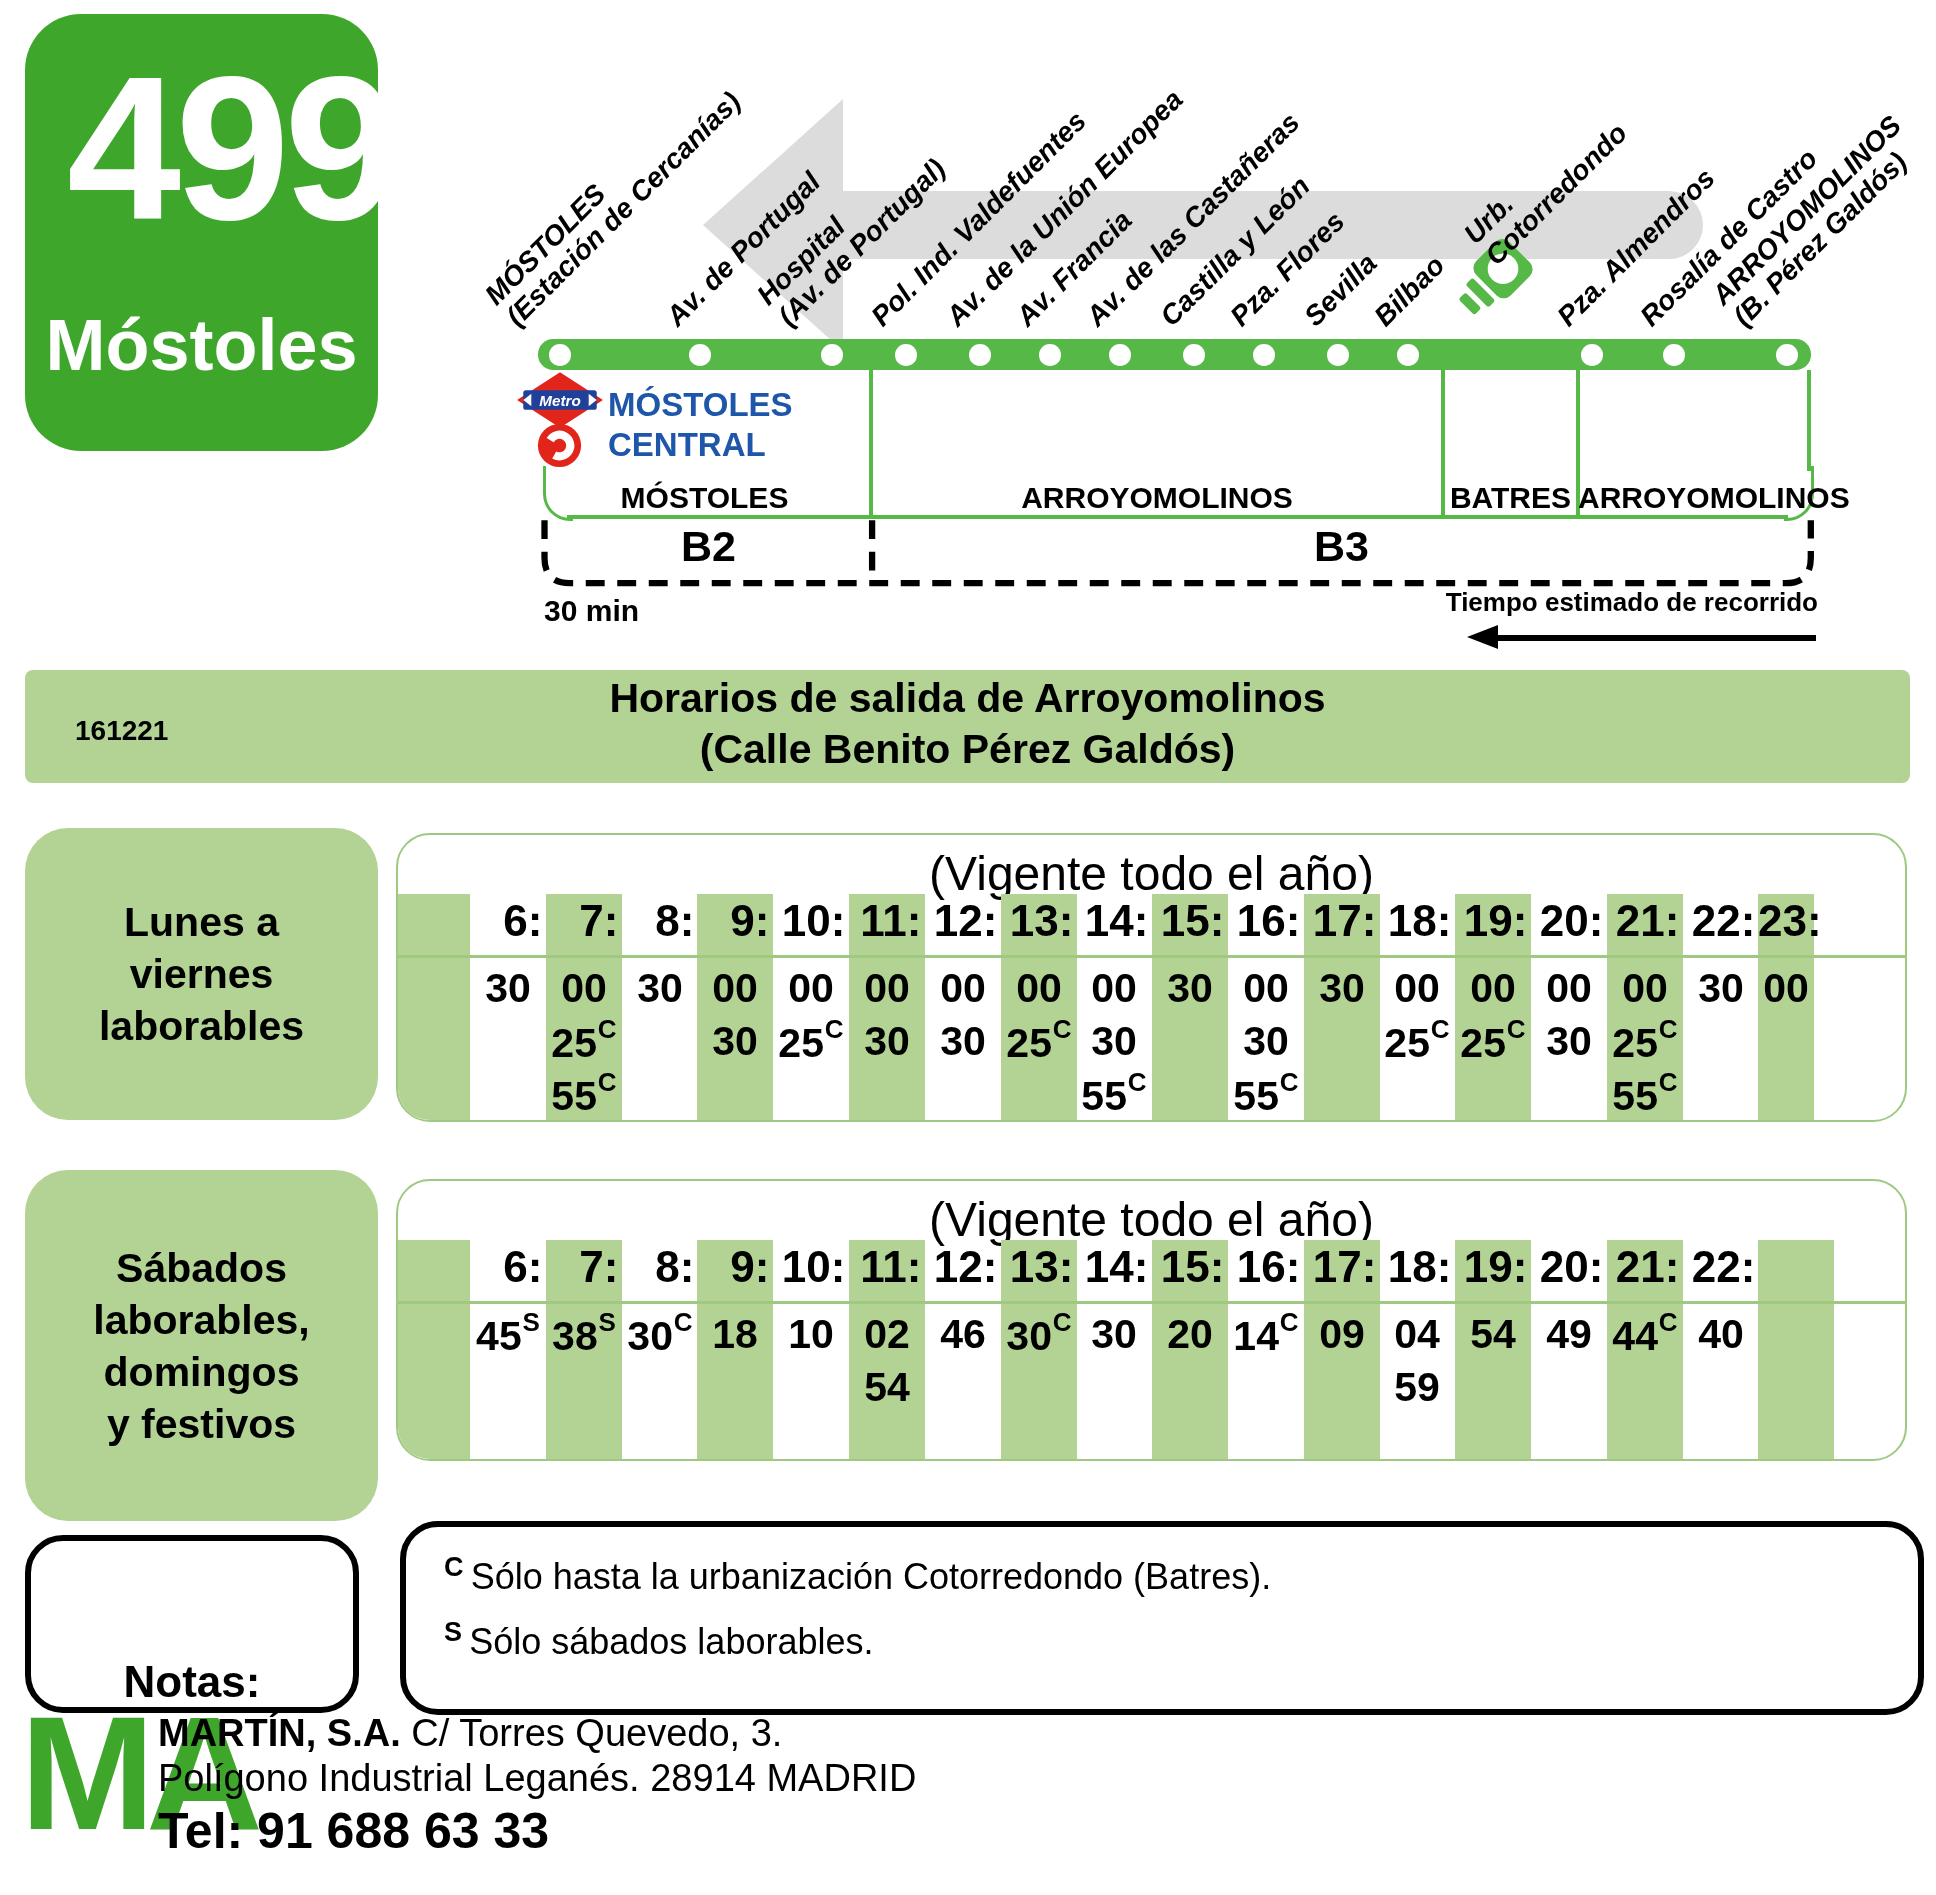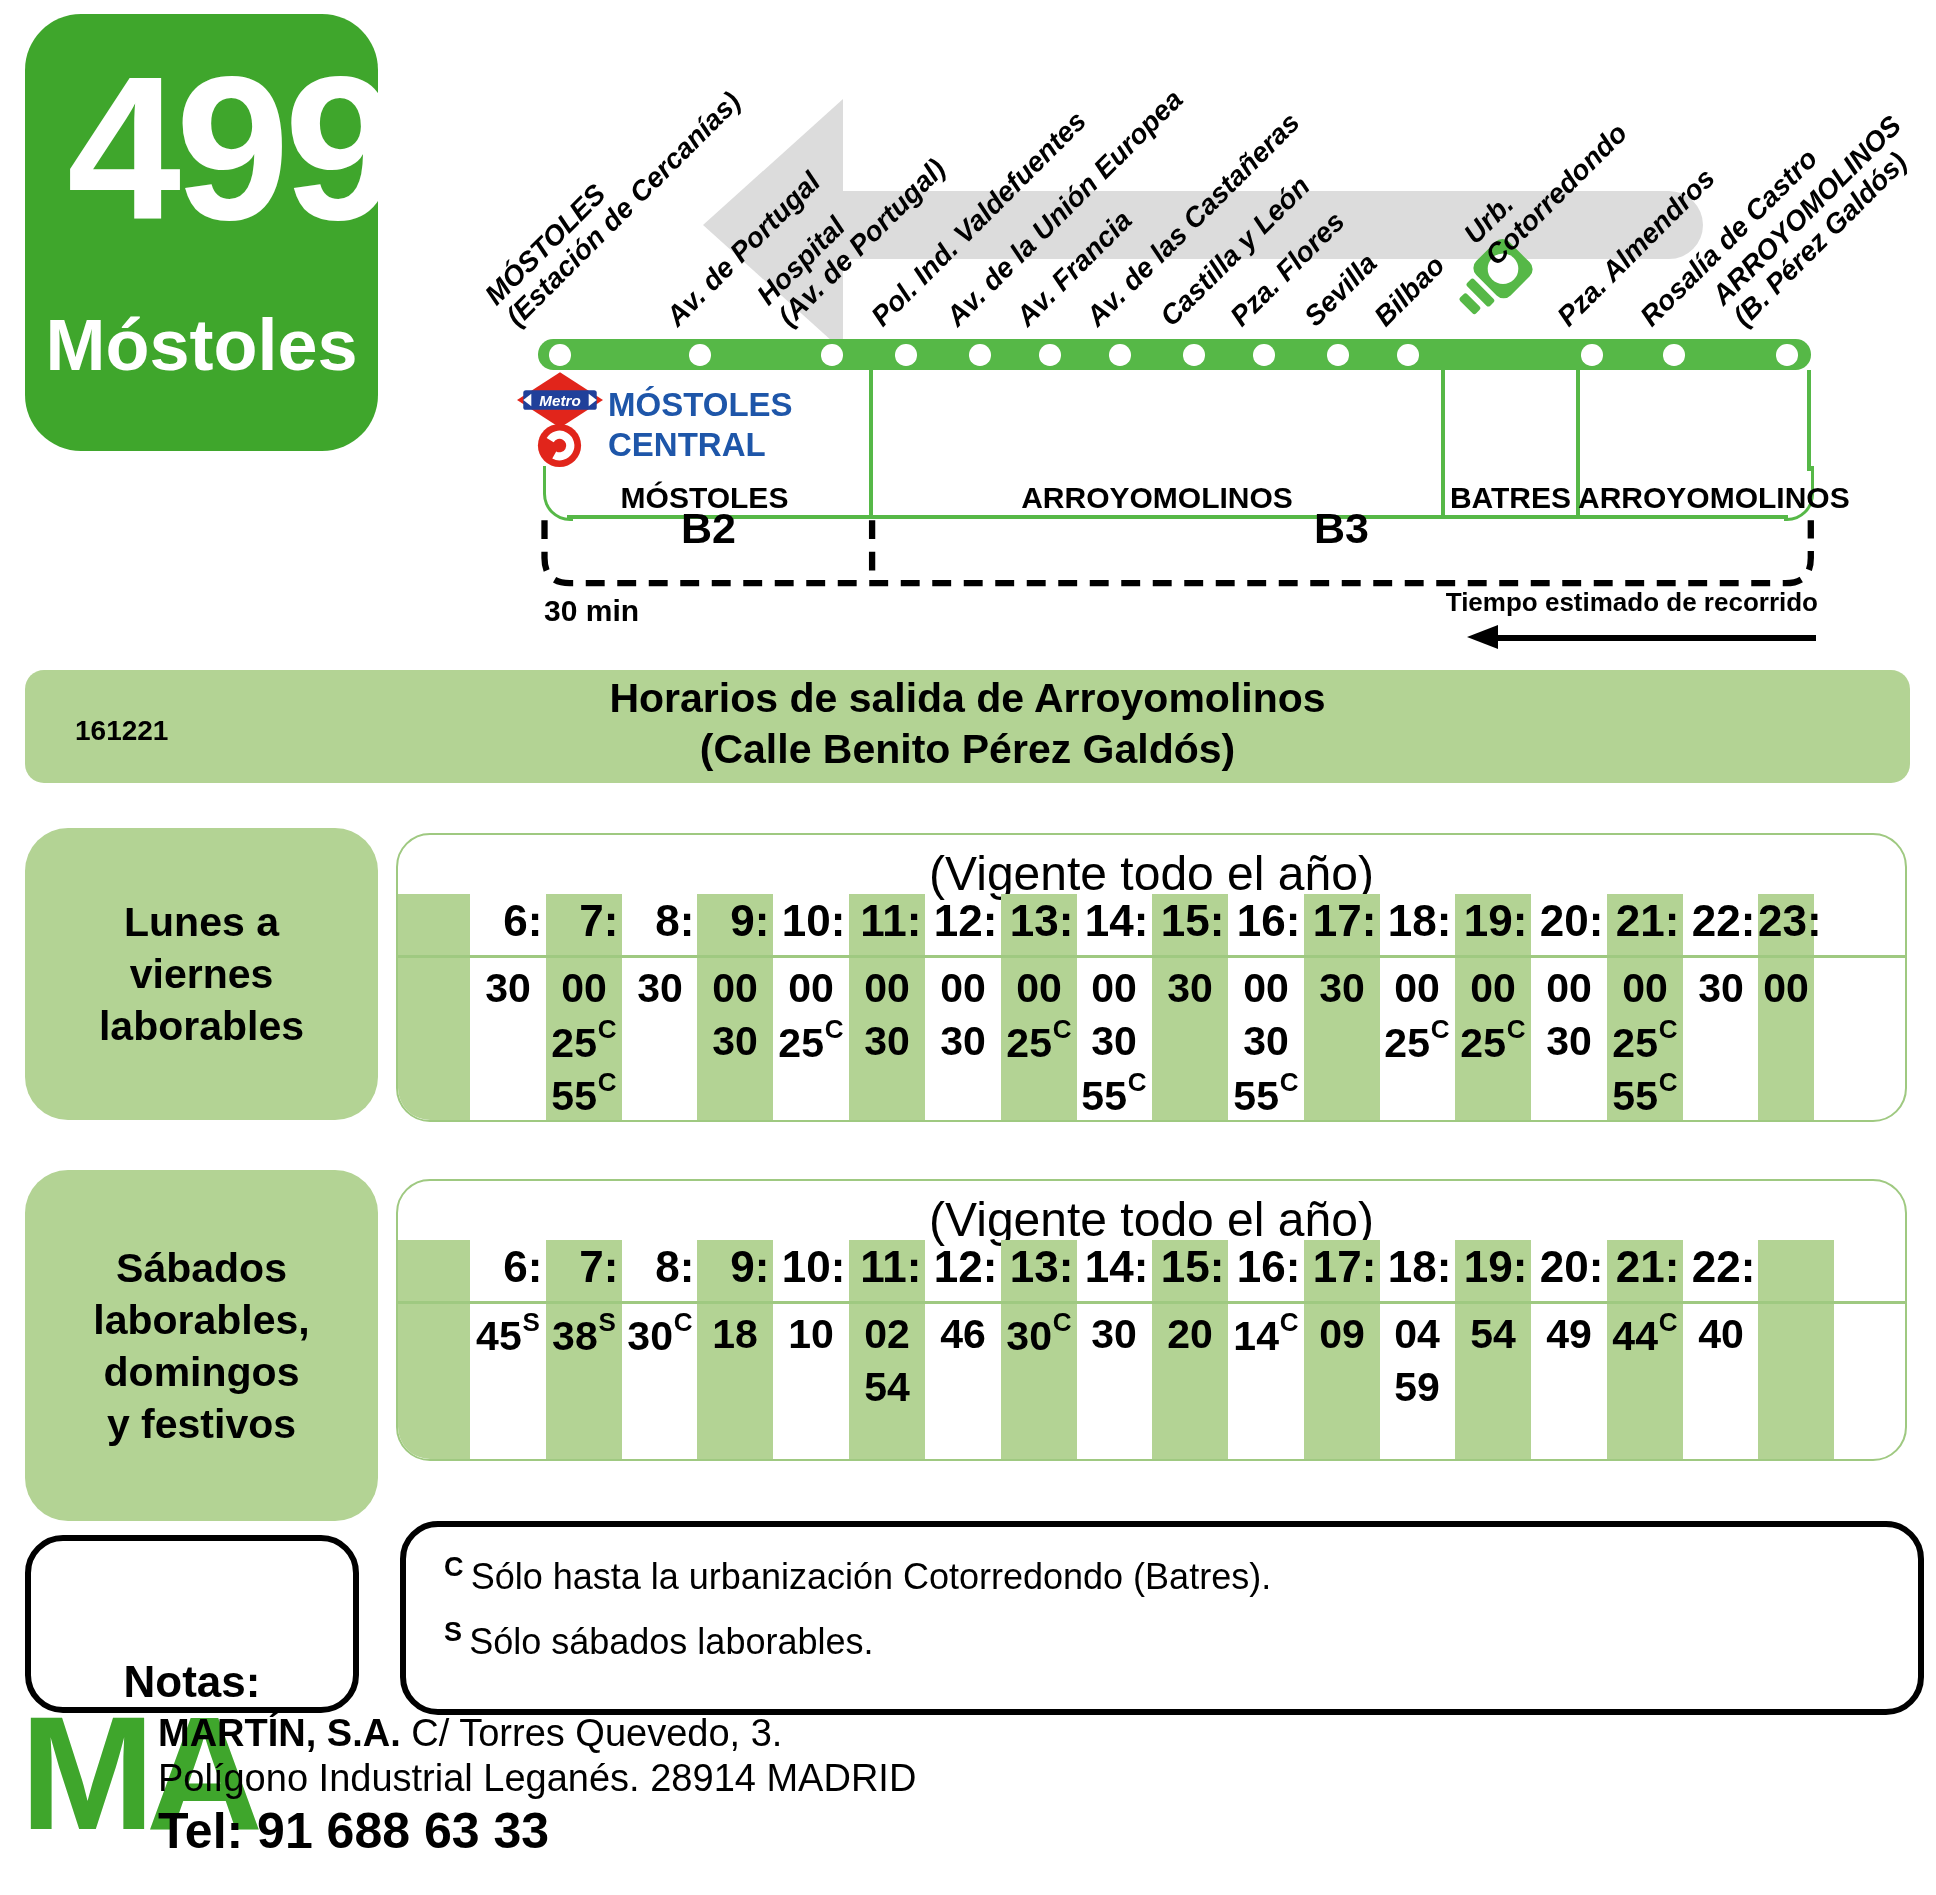--- a/index.html
+++ b/index.html
@@ -22,30 +22,30 @@
   .dot{position:absolute;width:21.6px;height:21.6px;border-radius:50%;background:#fff;top:344px;}
   .st-label{position:absolute;transform:rotate(-45deg);transform-origin:left bottom;
             font-style:italic;font-weight:bold;font-size:28px;line-height:30px;white-space:nowrap;}
   .zone-divider{position:absolute;width:3.6px;background:var(--line);top:370px;height:149px;}
   .zone-bottom{left:567px;top:515px;width:1221px;height:3.6px;background:var(--line);}
   .zone-curve-l{left:543px;top:466px;width:27px;height:52px;border-left:3.6px solid var(--line);
                 border-bottom:3.6px solid var(--line);border-bottom-left-radius:27px;}
   .zone-curve-r{left:1784px;top:466px;width:27px;height:52px;border-right:3.6px solid var(--line);
                 border-bottom:3.6px solid var(--line);border-bottom-right-radius:27px;}
   .zone-label{position:absolute;top:481px;text-align:center;font-weight:bold;font-size:30px;}
-  .fare-label{position:absolute;top:504px;text-align:center;font-weight:bold;font-size:43px;}
+  .fare-label{position:absolute;top:522px;text-align:center;font-weight:bold;font-size:43px;}
   .duration{left:544px;top:594px;font-weight:bold;font-size:30px;}
   .time-note{left:1395px;top:587px;width:423px;text-align:right;font-weight:bold;font-size:26px;}
   .time-arrow-line{left:1494px;top:635px;width:322px;height:6.3px;background:#000;}
   .time-arrow-head{left:1467px;top:625px;width:0;height:0;border-top:12.6px solid transparent;
                    border-bottom:12.6px solid transparent;border-right:31px solid #000;}
   .metro-name{left:608px;top:385px;color:#1e56a9;font-weight:bold;font-size:33px;line-height:40px;}
 
   
-  .header-box{left:25px;top:670px;width:1885px;height:113px;background:var(--lgreen);border-radius:19px;}
+  .header-box{left:25px;top:670px;width:1885px;height:113px;background:var(--lgreen);border-radius:8px;}
   .header-box .t1{position:absolute;left:0;right:0;top:5.4px;text-align:center;font-weight:bold;font-size:41px;}
   .header-box .t2{position:absolute;left:0;right:0;top:56px;text-align:center;font-weight:bold;font-size:41px;}
   .header-box .code{position:absolute;left:50px;top:45px;font-weight:bold;font-size:28px;}
 
   
   .day-box{background:var(--lgreen);border-radius:43px;text-align:center;font-weight:bold;font-size:41px;line-height:52px;
            display:flex;flex-direction:column;justify-content:center;}
   
   .tt{background:#fff;border:2.7px solid var(--lgborder);border-radius:34px;overflow:hidden;}
   .tt .band{position:absolute;left:0;right:0;top:0;height:59px;text-align:center;font-size:48px;padding-top:10.8px;}

